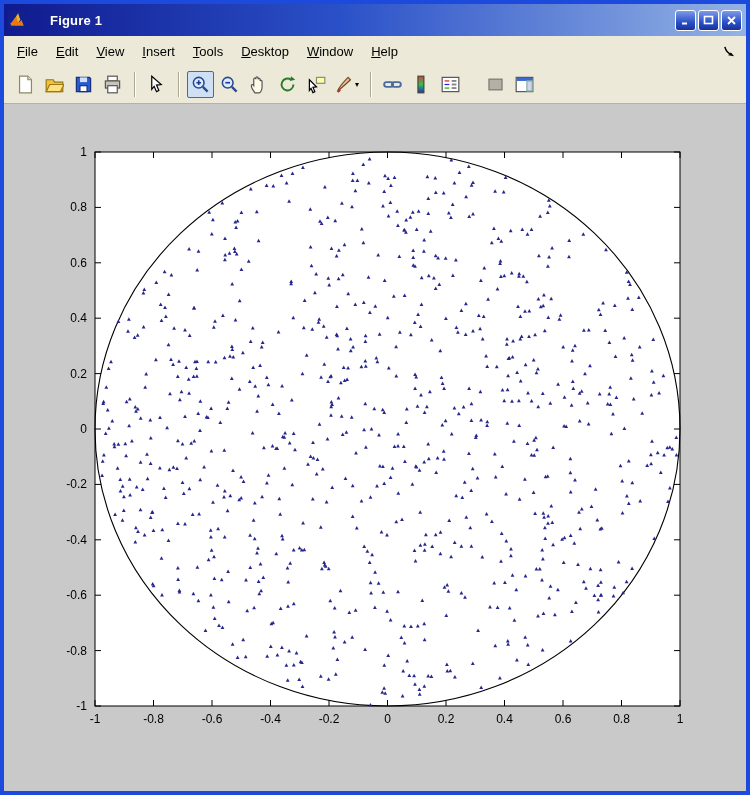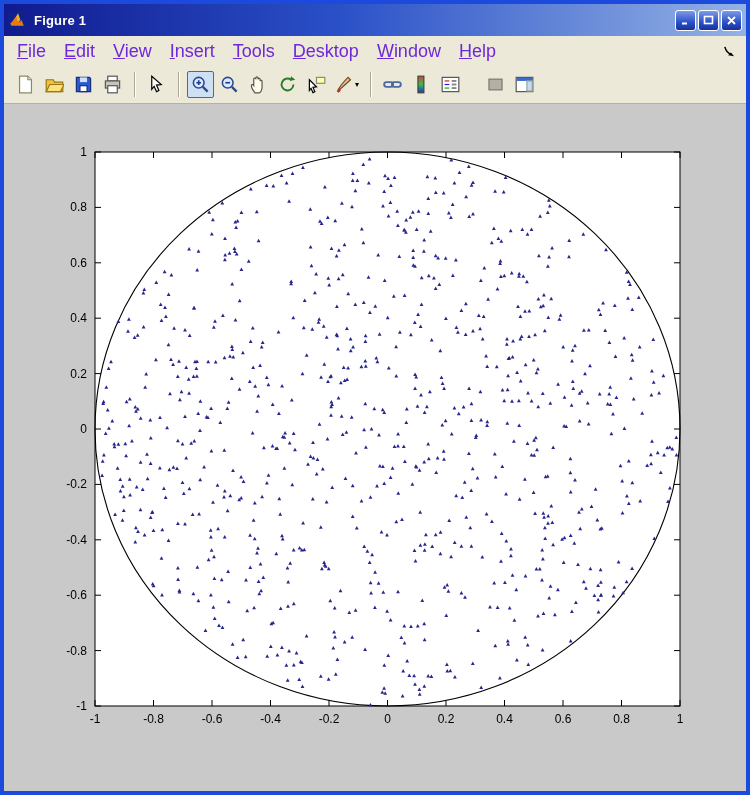--- a/index.html
+++ b/index.html
@@ -11,41 +11,41 @@
     background: #ece9d8;
     display: flex; flex-direction: column;
     position: relative;
   }
 
   
   .titlebar {
     height: 28px; flex: 0 0 28px;
     background: linear-gradient(90deg, #101a8e 0%, #2a50c8 45%, #93b2e4 100%);
     display: flex; align-items: center;
-    padding: 16px 4px; gap: 8px;
+    padding: 16px 4px; gap: 24px;
   }
   .app-icon { width: 18px; height: 18px; display: flex; }
   .title { color: #fff; font-weight: bold; font-size: 13px; flex: 1; letter-spacing: .2px; }
   .win-controls { display: flex; gap: 2px; }
   .win-btn {
     width: 21px; height: 21px; padding: 0;
     border: 1px solid #ffffff; border-radius: 3px;
     background: linear-gradient(180deg, #7d9ae8 0%, #2a50c8 60%, #16309a 100%);
     display: flex; align-items: center; justify-content: center; cursor: default;
   }
   .win-btn svg { width: 11px; height: 11px; }
 
   
   .menubar {
     height: 30px; flex: 0 0 30px;
     background: #ece9d8;
     display: flex; align-items: center;
     padding: 0 4px;
   }
-  .menu-item { padding: 6px 9px; font-size: 18px; color: #6d28d9; cursor: default; }
+  .menu-item { padding: 6px 9px; font-size: 13px; color: #000000; cursor: default; }
   .accel { text-decoration: underline; }
   .dock-btn { margin-left: auto; background: transparent; border: none; padding: 2px 6px; display: flex; }
   .dock-btn svg { width: 13px; height: 13px; }
 
   
   .toolbar {
     height: 38px; flex: 0 0 38px;
     background: #ece9d8;
     border-bottom: 1px solid #b6b2a2;
     display: flex; align-items: center;

